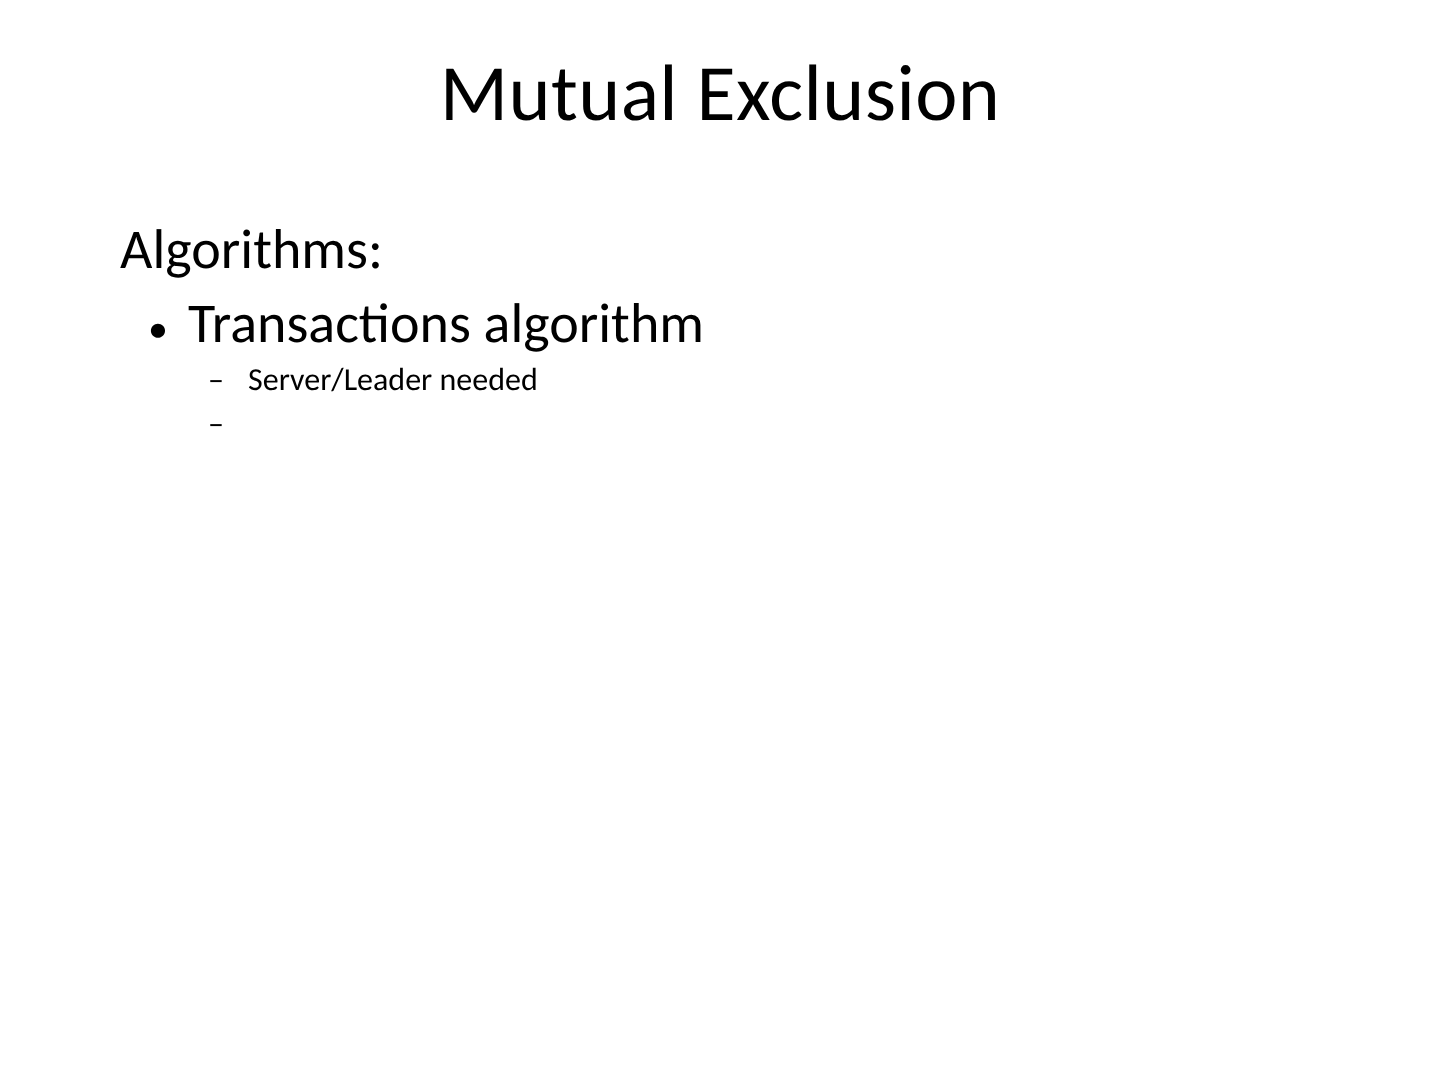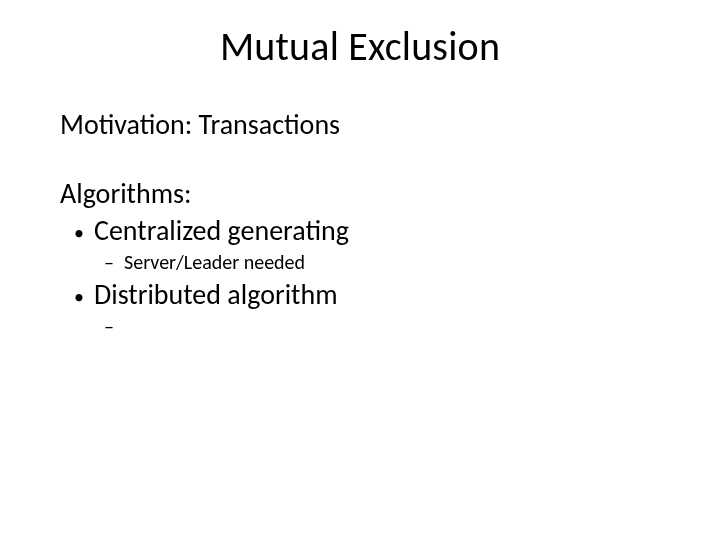--- a/index.html
+++ b/index.html
@@ -6,45 +6,40 @@
   html, body { width: 720px; height: 540px; background: #fff; font-family: Calibri, "Segoe UI", Arial, sans-serif; color: #000; }
   .slide { width: 720px; height: 460px; position: relative; padding: 22px 60px 0 60px; }
   .title { font-size: 40px; font-weight: 400; text-align: center; margin-bottom: 36px; letter-spacing: 0.2px; }
   .body-line { font-size: 28px; font-weight: 400; line-height: 1.25; }
   .motivation { margin-bottom: 34px; }
   .algorithms { margin-bottom: 2px; margin-top: 16px; }
   .bullet-row { display: flex; align-items: baseline; font-size: 28px; line-height: 1.25; margin-top: 2px; }
   .bullet-row .dot { width: 34px; flex: 0 0 34px; padding-left: 14px; }
   .bullet-row .dot::before { content: "•"; font-size: 20px; }
   .bullet-row .txt { flex: 1; }
-  .sub-row { display: flex; align-items: center; font-size: 20px; line-height: 1.25; margin-top: 2px; }
+  .sub-row { display: flex; align-items: center; font-size: 16px; line-height: 1.25; margin-top: 2px; }
   .sub-row .dash { width: 64px; flex: 0 0 64px; padding-left: 44px; }
   .sub-row .dash::before { content: "–"; }
   .sub-row .txt { flex: 1; }
 </style>
 </head>
 <body>
 
 <div class="slide">
   <h1 class="title">Mutual Exclusion</h1>
 
-  <div class="body-line motivation">Motivation: Transactions</div>
 
   <div class="body-line algorithms">Algorithms:</div>
 
   <div class="bullet-row">
     <span class="dot"></span>
-    <span class="txt">Centralized generating</span>
+    <span class="txt">Transactions algorithm</span>
   </div>
   <div class="sub-row">
     <span class="dash"></span>
     <span class="txt">Server/Leader needed</span>
   </div>
 
-  <div class="bullet-row">
-    <span class="dot"></span>
-    <span class="txt">Distributed algorithm</span>
-  </div>
 
   <div class="sub-row">
     <span class="dash"></span>
   </div>
 </div>
 
 </body></html>

